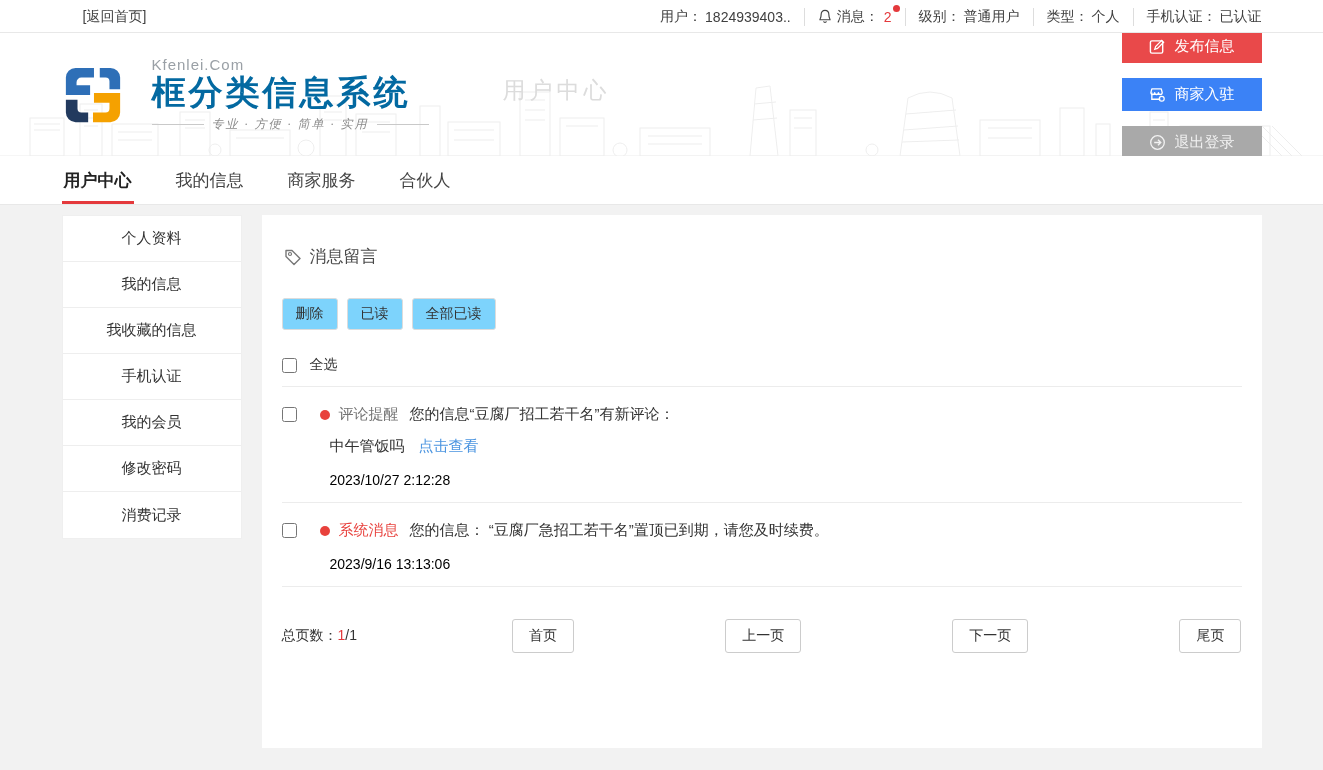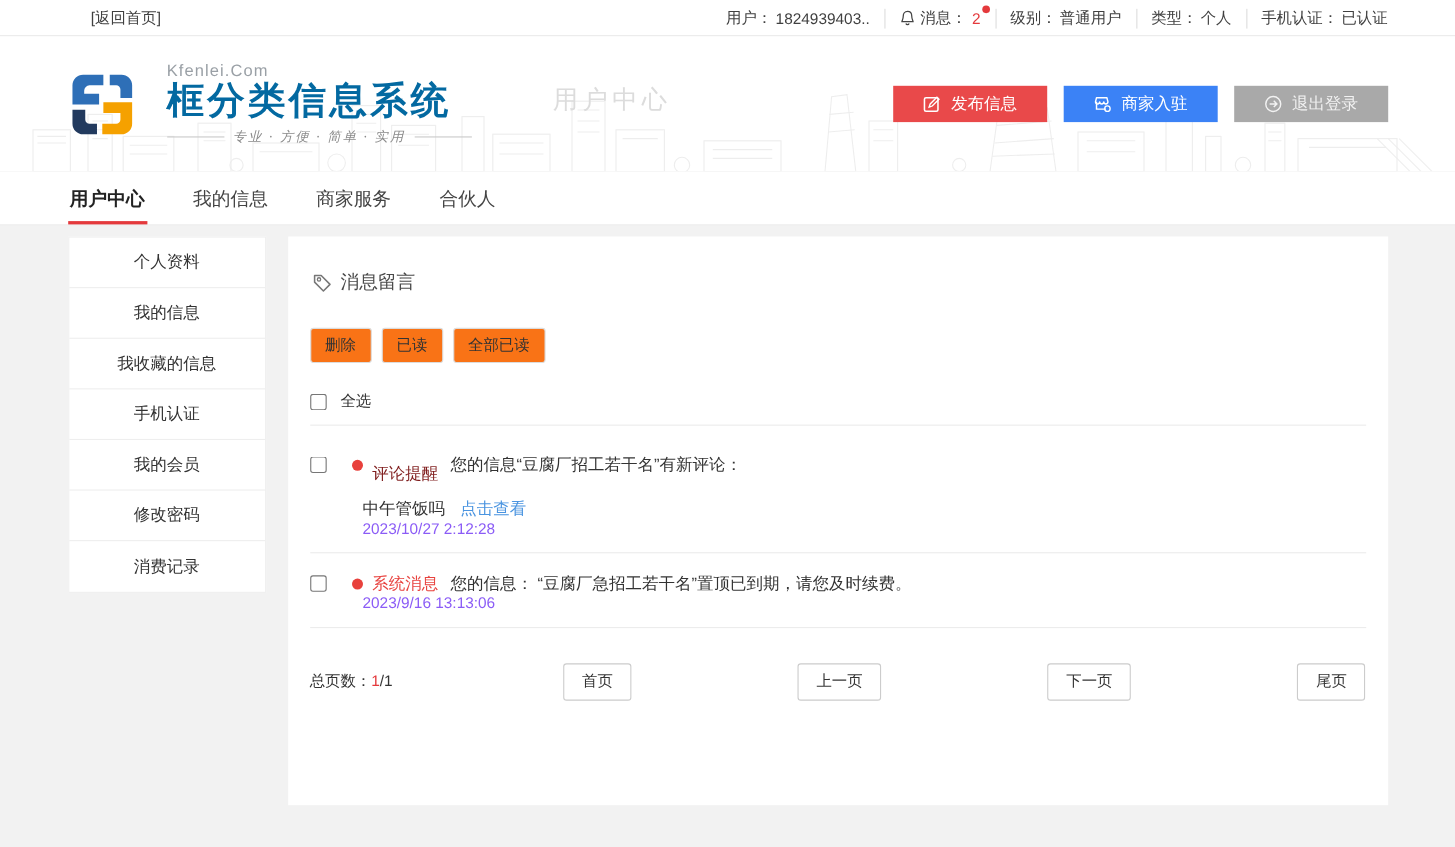--- a/index.html
+++ b/index.html
@@ -32,21 +32,21 @@
   .skyline { position: absolute; left: 0; bottom: 0; width: 100%; height: 72px; opacity: .9; pointer-events: none; }
   .header-inner { position: relative; display: flex; align-items: center; height: 123px; z-index: 1; }
   .logo-block { display: flex; align-items: center; }
   .logo-icon { width: 62px; height: 62px; flex: 0 0 62px; }
   .logo-text { margin-left: 28px; }
   .logo-domain { font-size: 15px; color: #9aa0a6; letter-spacing: 1px; }
   .logo-title { font-size: 34px; font-weight: bold; color: #0369a1; letter-spacing: 3px; line-height: 1.15; }
   .logo-tagline { display: flex; align-items: center; gap: 8px; margin-top: 3px; color: #8a8a8a; font-size: 12px; font-family: "Liberation Serif", "DejaVu Serif", serif; font-style: italic; letter-spacing: 2px; }
   .logo-tagline::before, .logo-tagline::after { content: ""; display: block; height: 1px; width: 52px; background: #c9c9c9; }
   .watermark { margin-left: 74px; align-self: flex-start; margin-top: 42px; font-size: 23px; color: #dcdcdc; letter-spacing: 4px; }
-  .header-buttons { margin-left: auto; display: flex; gap: 15px; }
+  .header-buttons { margin-left: auto; display: flex; gap: 15px; flex-direction: column; }
   .hbtn { display: flex; align-items: center; justify-content: center; gap: 9px; width: 140px; height: 33px; color: #fff; font-size: 15px; border: none; cursor: pointer; }
   .hbtn svg { width: 17px; height: 17px; }
   .hbtn-red { background: #e9494a; }
   .hbtn-green { background: #3b82f6; }
   .hbtn-gray { background: #a9a9a9; color: #f2f2f2; }
 
   
   .navbar { background: #fff; border-bottom: 1px solid #e8e8e8; }
   .nav-inner { display: flex; gap: 40px; height: 48px; align-items: stretch; }
   .nav-tab { display: flex; align-items: center; font-size: 17px; color: #444; padding: 0 2px; cursor: pointer; position: relative; }
@@ -57,35 +57,35 @@
   .content { display: flex; align-items: flex-start; margin-top: 10px; }
   .sidebar { width: 180px; background: #fff; border: 1px solid #efefef; }
   .side-item { height: 46px; display: flex; align-items: center; justify-content: center; font-size: 15px; color: #333; border-bottom: 1px solid #eee; cursor: pointer; }
   .side-item:last-child { border-bottom: none; }
 
   .panel { flex: 1; margin-left: 20px; background: #fff; padding: 20px 20px 95px 20px; min-height: 490px; }
   .panel-title { display: flex; align-items: center; gap: 8px; font-size: 17px; color: #4a4a4a; margin: 10px 0 6px 2px; }
   .tag-icon { width: 18px; height: 18px; }
 
   .toolbar { display: flex; gap: 9px; margin-top: 30px; }
-  .tbtn { background: #f97316; border: 1px solid #dcdcdc; border-radius: 3px; padding: 6px 13px; font-size: 14px; color: #333; cursor: pointer; }
+  .tbtn { background: #7dd3fc; border: 1px solid #dcdcdc; border-radius: 3px; padding: 6px 13px; font-size: 14px; color: #333; cursor: pointer; }
 
   .selectall-row { display: flex; align-items: center; gap: 13px; margin-top: 26px; padding-bottom: 12px; border-bottom: 1px solid #ececec; font-size: 14px; color: #333; }
   input[type="checkbox"] { width: 15px; height: 15px; accent-color: #888; cursor: pointer; }
 
   .msg-row { padding: 18px 0 14px 0; border-bottom: 1px solid #ececec; }
   .msg-line1 { display: flex; align-items: center; font-size: 15px; color: #333; }
   .msg-line1 input { margin-right: 23px; }
   .dot { width: 10px; height: 10px; border-radius: 50%; background: #e8413c; margin-right: 9px; flex: 0 0 10px; }
   .msg-tag { margin-right: 11px; }
-  .tag-orange { color: #7f1d1d; margin-top: 16px; }
+  .tag-orange { color: #737373; }
   .tag-red { color: #e8433f; }
   .msg-line2 { margin: 13px 0 0 48px; font-size: 15px; color: #333; display: flex; align-items: center; gap: 14px; }
   .link { color: #4a94e0; cursor: pointer; text-decoration: none; }
-  .msg-date { margin: 0 0 0 48px; font-size: 14px; color: #8b5cf6; }
+  .msg-date { margin: 16px 0 0 48px; font-size: 14px; color: #000000; }
 
   
   .pagination { display: flex; align-items: center; justify-content: space-between; gap: 16px; margin-top: 32px; font-size: 14px; color: #333; }
   .pag-label { margin-right: 4px; }
   .pbtn { background: #fff; border: 1px solid #ccc; border-radius: 3px; padding: 7px 16px; font-size: 14px; color: #333; cursor: pointer; }
   .sky-stroke { stroke: #ececec; fill: none; stroke-width: 1; }
 </style>
 </head>
 <body>
 

